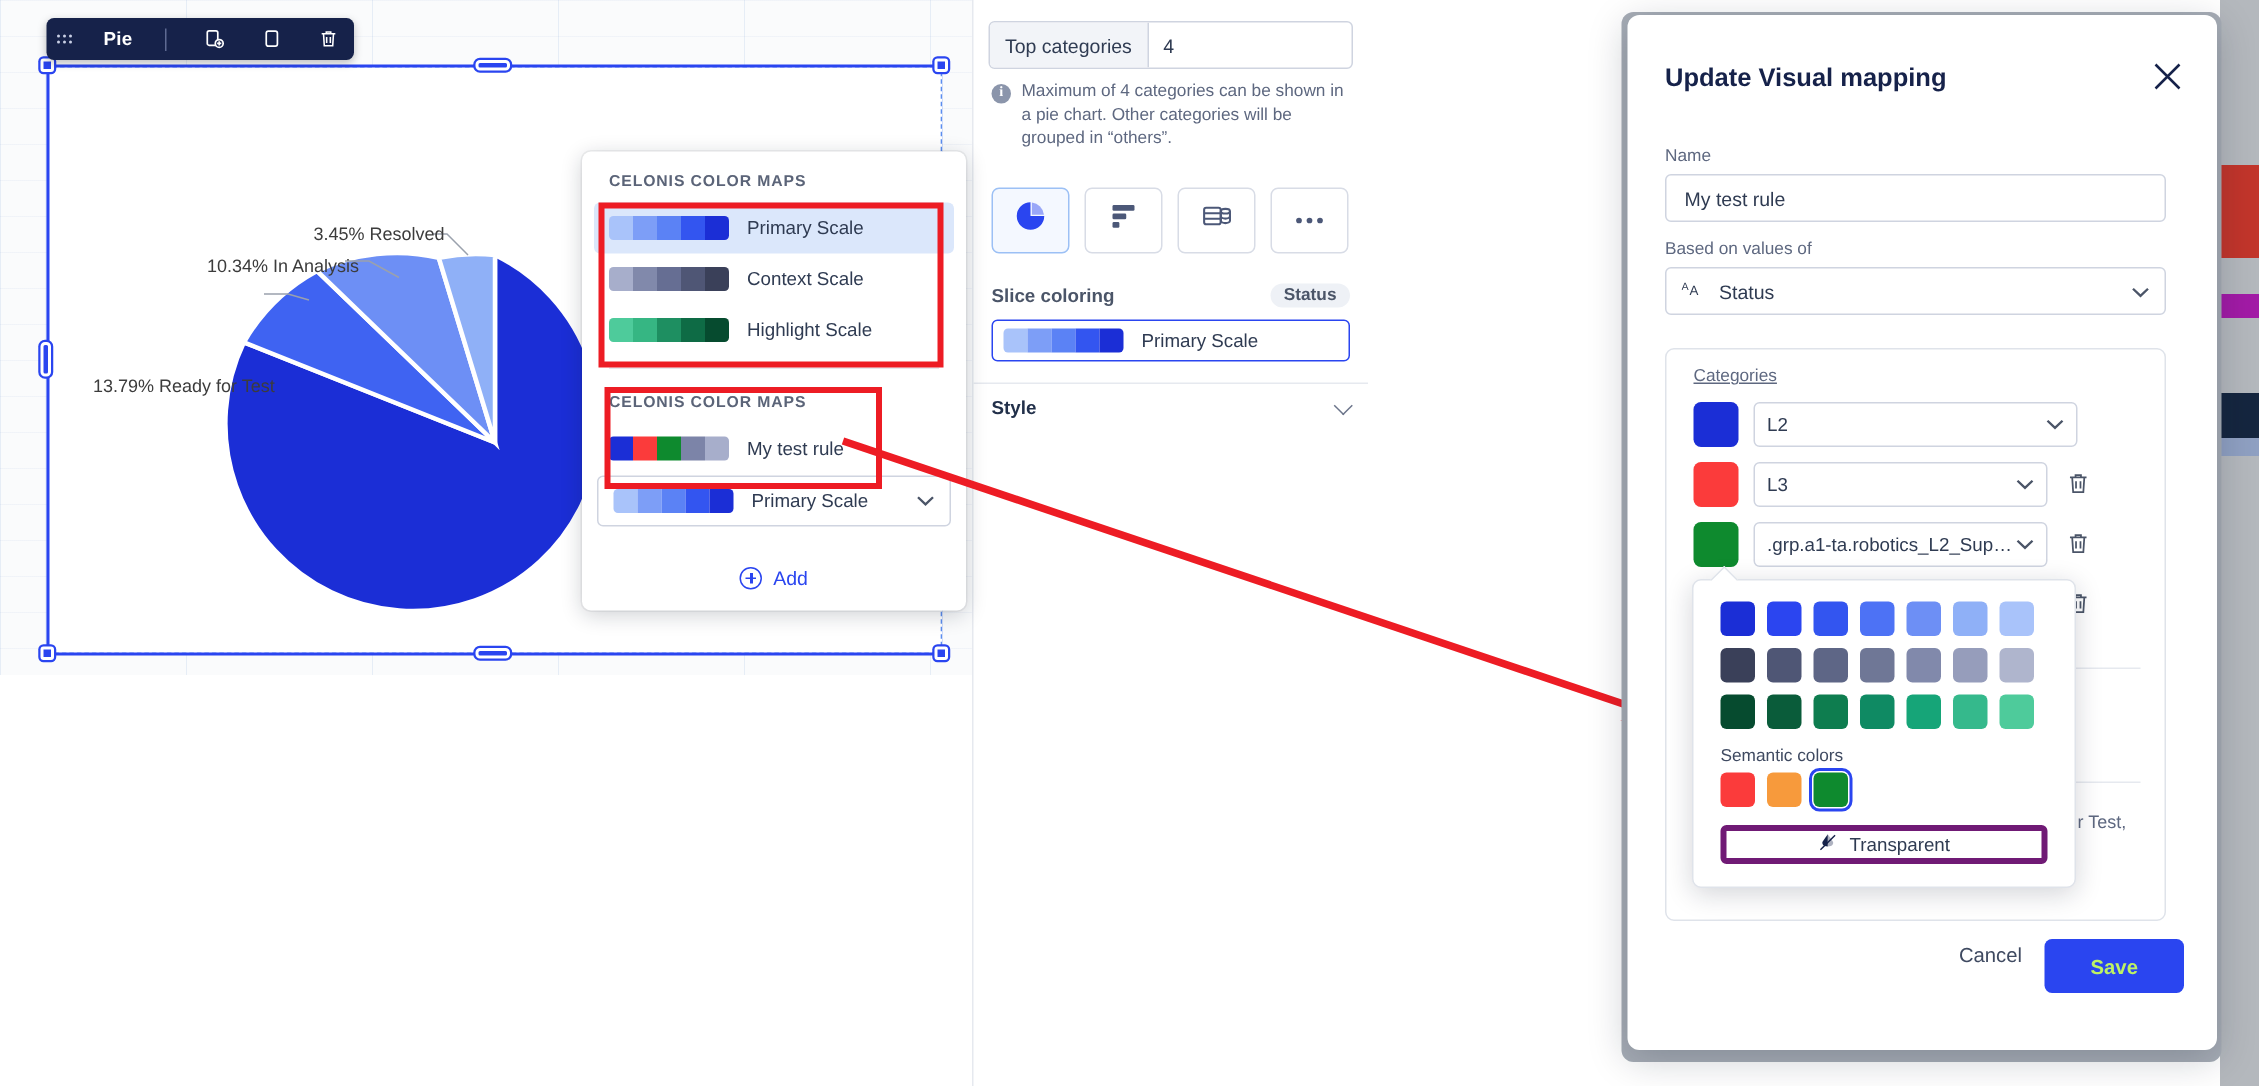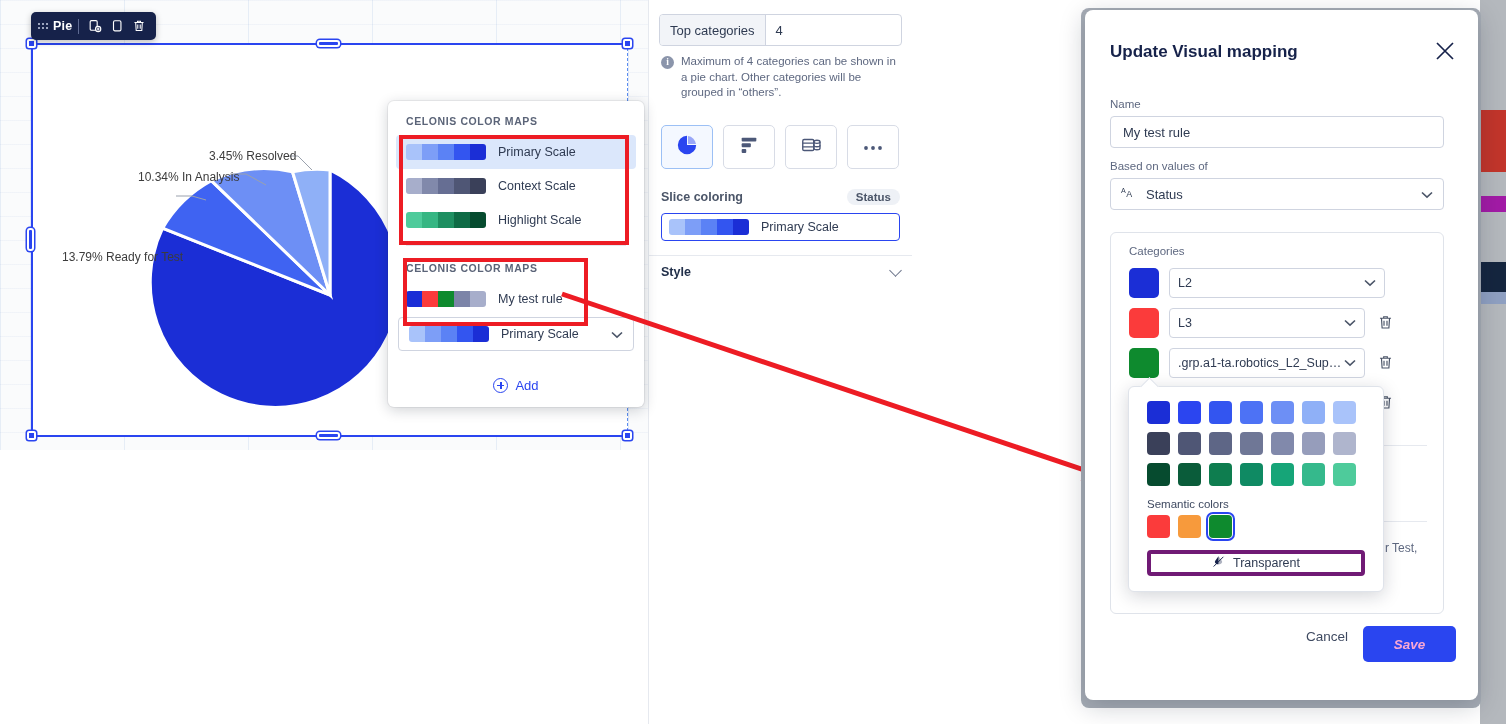--- a/index.html
+++ b/index.html
@@ -45,21 +45,21 @@
   }
   .handle-sq { width:9px; height:9px; background:#2A45F0; border:2px solid #ffffff;
                box-shadow:0 0 0 1.5px #2A45F0; border-radius:2px; }
   .handle-pill { background:#2A45F0; border:2px solid #ffffff;
                  box-shadow:0 0 0 1.5px #2A45F0; border-radius:3px; }
 
   
   .widget-toolbar {
     position:absolute; left:31px; top:12px; height:28px;
     background:#16224A; border-radius:5px;
-    display:flex; align-items:center; gap:0px; padding:0 6px;
+    display:flex; align-items:center; gap:16px; padding:0 6px;
     color:#ffffff; z-index:30;
     box-shadow:0 2px 6px rgba(0,0,0,0.25);
   }
   .wt-grip { width:14px; display:flex; flex-wrap:wrap; gap:2px; padding:0 2px 0 1px; }
   .wt-grip i { width:2px; height:2px; background:#c9d0e6; border-radius:50%; display:block; }
   .wt-label { font-size:12.5px; font-weight:600; letter-spacing:.2px; padding:0 6px 0 2px; }
   .wt-sep { width:1px; height:15px; background:#5e6a92; margin:0 5px 0 0; }
   .wt-btn { width:22px; height:22px; display:flex; align-items:center; justify-content:center;
             border-radius:3px; cursor:pointer; }
   .wt-btn svg { display:block; }
@@ -160,21 +160,21 @@
     display:flex; align-items:center; padding:0 12px; font-size:13px; color:#2f3b52;
   }
   .sel-input {
     height:32px; border:1px solid #cfd4e0; border-radius:4px; background:#fff;
     display:flex; align-items:center; gap:9px; padding:0 10px; font-size:13px; color:#2f3b52; cursor:pointer;
   }
   .cats-card {
     position:absolute; left:25px; top:222px; width:334px; height:382px;
     border:1px solid #dfe3ea; border-radius:6px; background:#fff;
   }
-  .cats-title { font-size:11.5px; color:#5e6880; padding:12px 0 0 18px; }
+  .cats-title { font-size:11.5px; color:#5e6880; padding:12px 0 0 18px;text-decoration:underline; }
   .cat-row { display:flex; align-items:center; gap:10px; padding:5px 0 5px 18px; }
   .cat-swatch { width:30px; height:30px; border-radius:5px; cursor:pointer; flex:0 0 30px; }
   .cat-sel {
     flex:1; height:30px; border:1px solid #cfd4e0; border-radius:4px; background:#fff;
     display:flex; align-items:center; padding:0 8px; font-size:12.5px; color:#2f3b52;
     justify-content:space-between; cursor:pointer; max-width:216px;
   }
   .trash-btn { width:18px; height:18px; cursor:pointer; flex:0 0 18px; margin-left:2px; }
   .behind-txt { position:absolute; font-size:12px; color:#5e6880; }
   .hr-line { position:absolute; background:#e6e9ef; height:1px; }
@@ -197,22 +197,22 @@
   .pk-sem .pk-sw.selected { outline:2px solid #2A45F0; outline-offset:1px; }
   .pk-transparent {
     margin:12px 18px 0 18px; height:26px; border:4px solid #701a75; border-radius:4px;
     display:flex; align-items:center; justify-content:center; gap:8px;
     font-size:12.5px; color:#2f3b52; cursor:pointer; background:#fff;
   }
 
   .btn-cancel { position:absolute; right:120px; bottom:48px; font-size:13.5px;
                 color:#3f4a61; cursor:pointer; padding:8px 10px; }
   .btn-save { position:absolute; right:22px; bottom:38px; width:93px; height:36px;
-              background:#2A45F0; color:#f9a8d4; font-size:13.5px; font-weight:700;
-              border-radius:5px; display:flex; align-items:center; justify-content:center; cursor:pointer;font-style:italic; }
+              background:#2A45F0; color:#bef264; font-size:13.5px; font-weight:700;
+              border-radius:5px; display:flex; align-items:center; justify-content:center; cursor:pointer; }
 
   
   .edge-strip { position:absolute; right:0; top:0; width:26px; height:724px;
                 background:#b4b8bd; z-index:5; }
   .edge-seg { position:absolute; left:0; width:26px; }
 </style>
 </head>
 <body>
 
 <div id="root">

